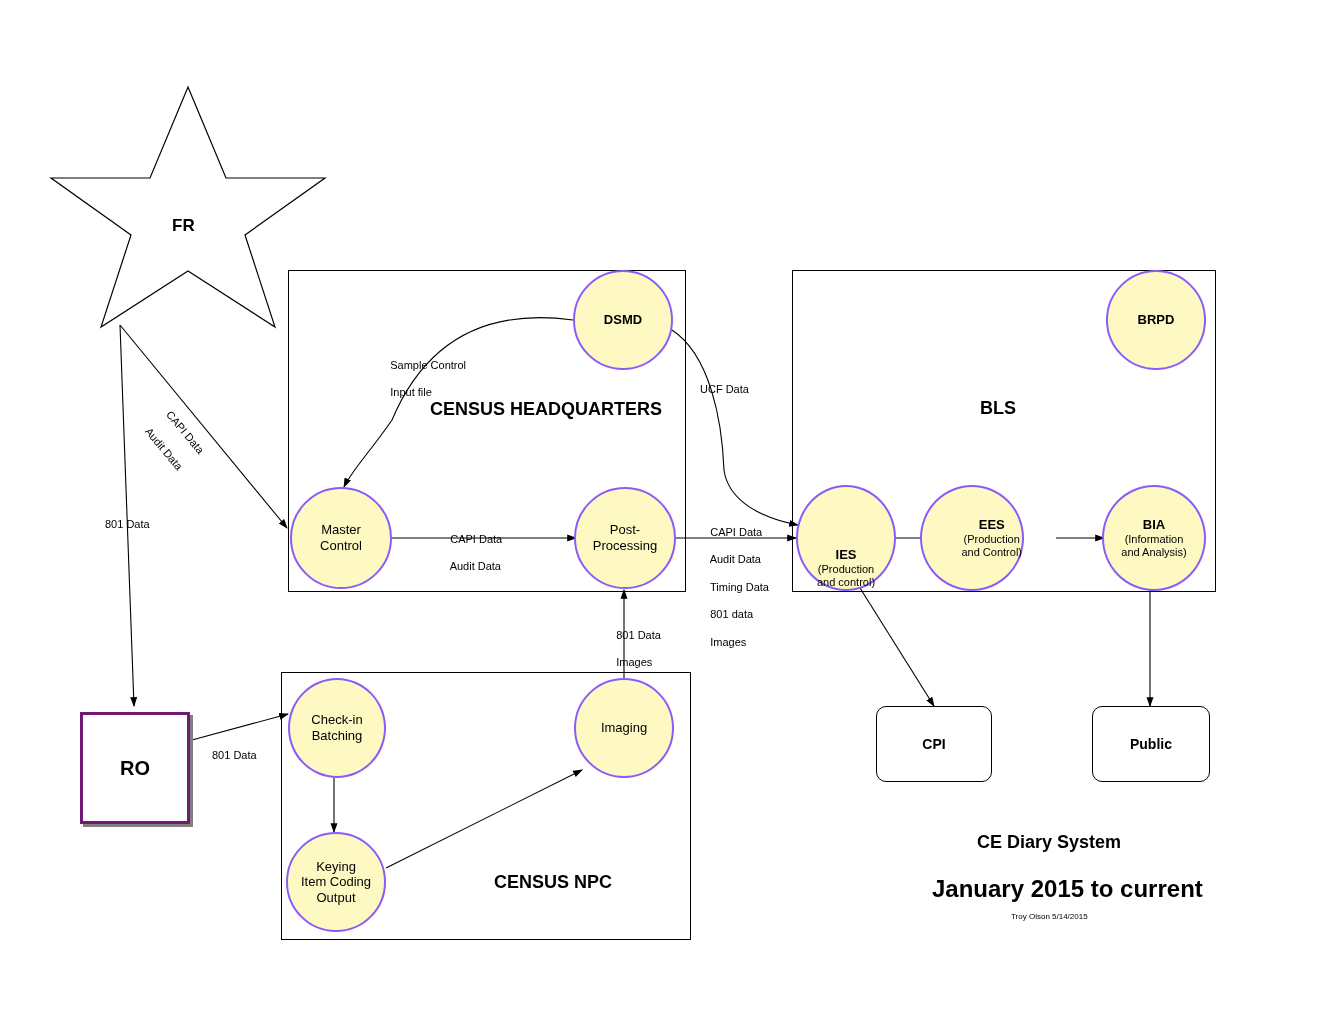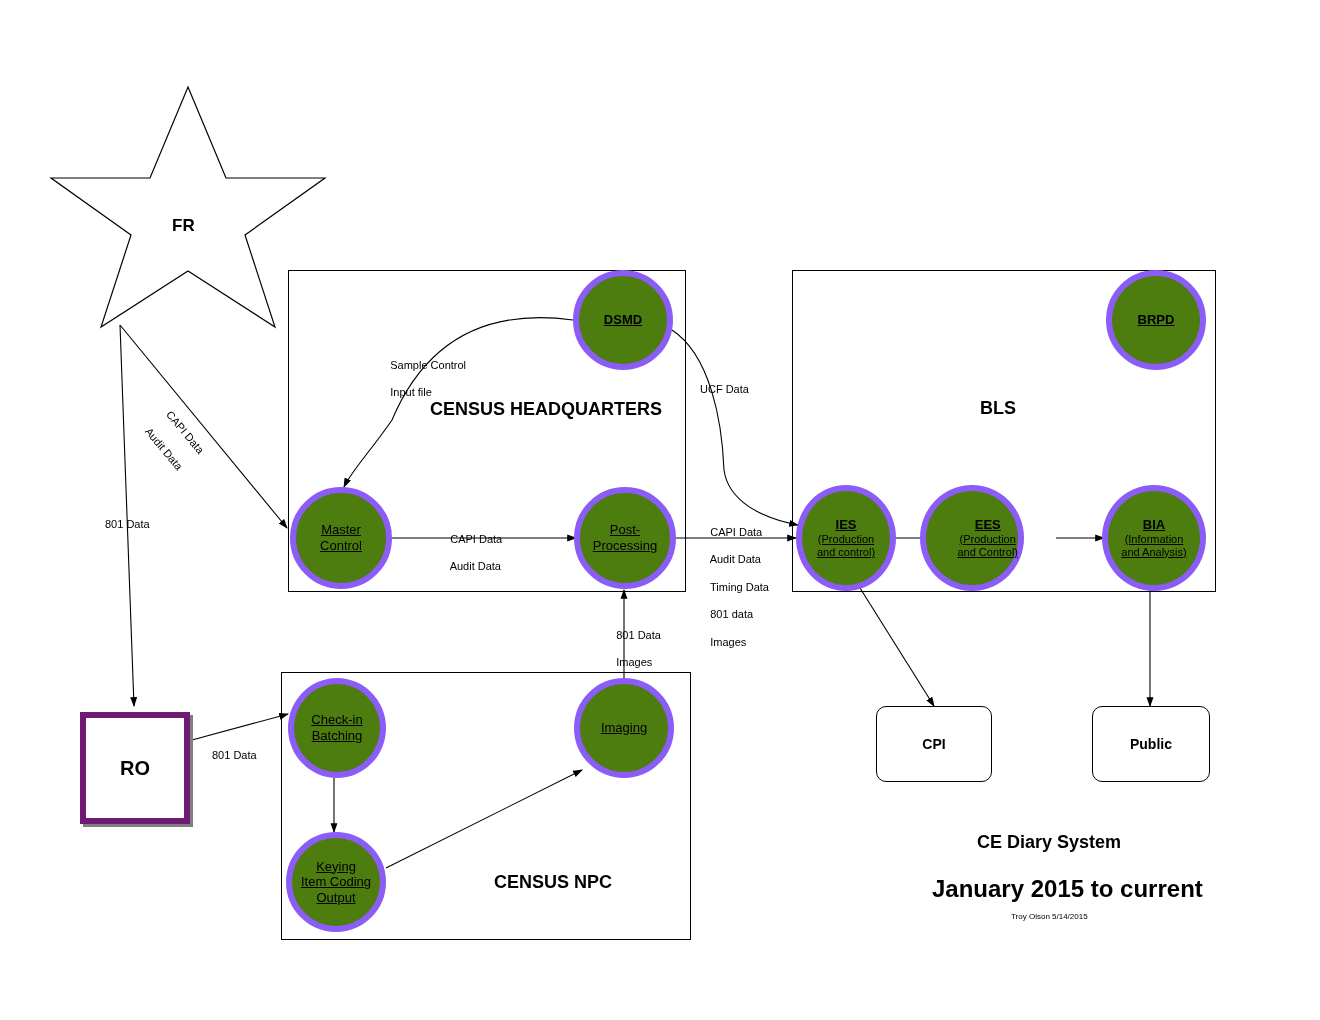--- a/index.html
+++ b/index.html
@@ -25,27 +25,26 @@
   }
   .node {
     position: absolute;
     display: flex;
     align-items: center;
     justify-content: center;
     text-align: center;
     box-sizing: border-box;
   }
   .circle {
-    border: 6px solid #8b5cf6;
+    border: 2px solid #8b5cf6;
     border-radius: 50%;
-    background: #4d7c0f;
-    text-decoration: underline;
+    background: #fef9c3;
   }
   .rect {
-    border: 6px solid #701a75;
+    border: 3px solid #701a75;
     background: #fff;
   }
   .rounded {
     border: 1px solid #000;
     border-radius: 10px;
     background: #fff;
   }
   .container-box {
     position: absolute;
     border: 1px solid #000;
@@ -158,21 +157,21 @@
       <span>Keying</span><br>
       <span>Item Coding</span><br>
       <span>Output</span>
     </span>
   </div>
 
   <div class="node circle" style="left:574px; top:678px; width:100px; height:100px;">
     <span class="node-text" style="font-size:13px;">Imaging</span>
   </div>
 
-  <div class="node circle" style="left:796px; top:485px; width:100px; height:106px;">
+  <div class="node circle" style="left:796px; top:485px; width:100px; height:106px;align-items:flex-end;">
     <span class="node-text" style="font-size:11px;">
       <span class="bold-title" style="font-size:13px;">IES</span><br>
       <span>(Production</span><br>
       <span>and control)</span>
     </span>
   </div>
 
   <div class="node circle" style="left:920px; top:485px; width:104px; height:106px;justify-content:flex-end;">
     <span class="node-text" style="font-size:11px;">
       <span class="bold-title" style="font-size:13px;">EES</span><br>

